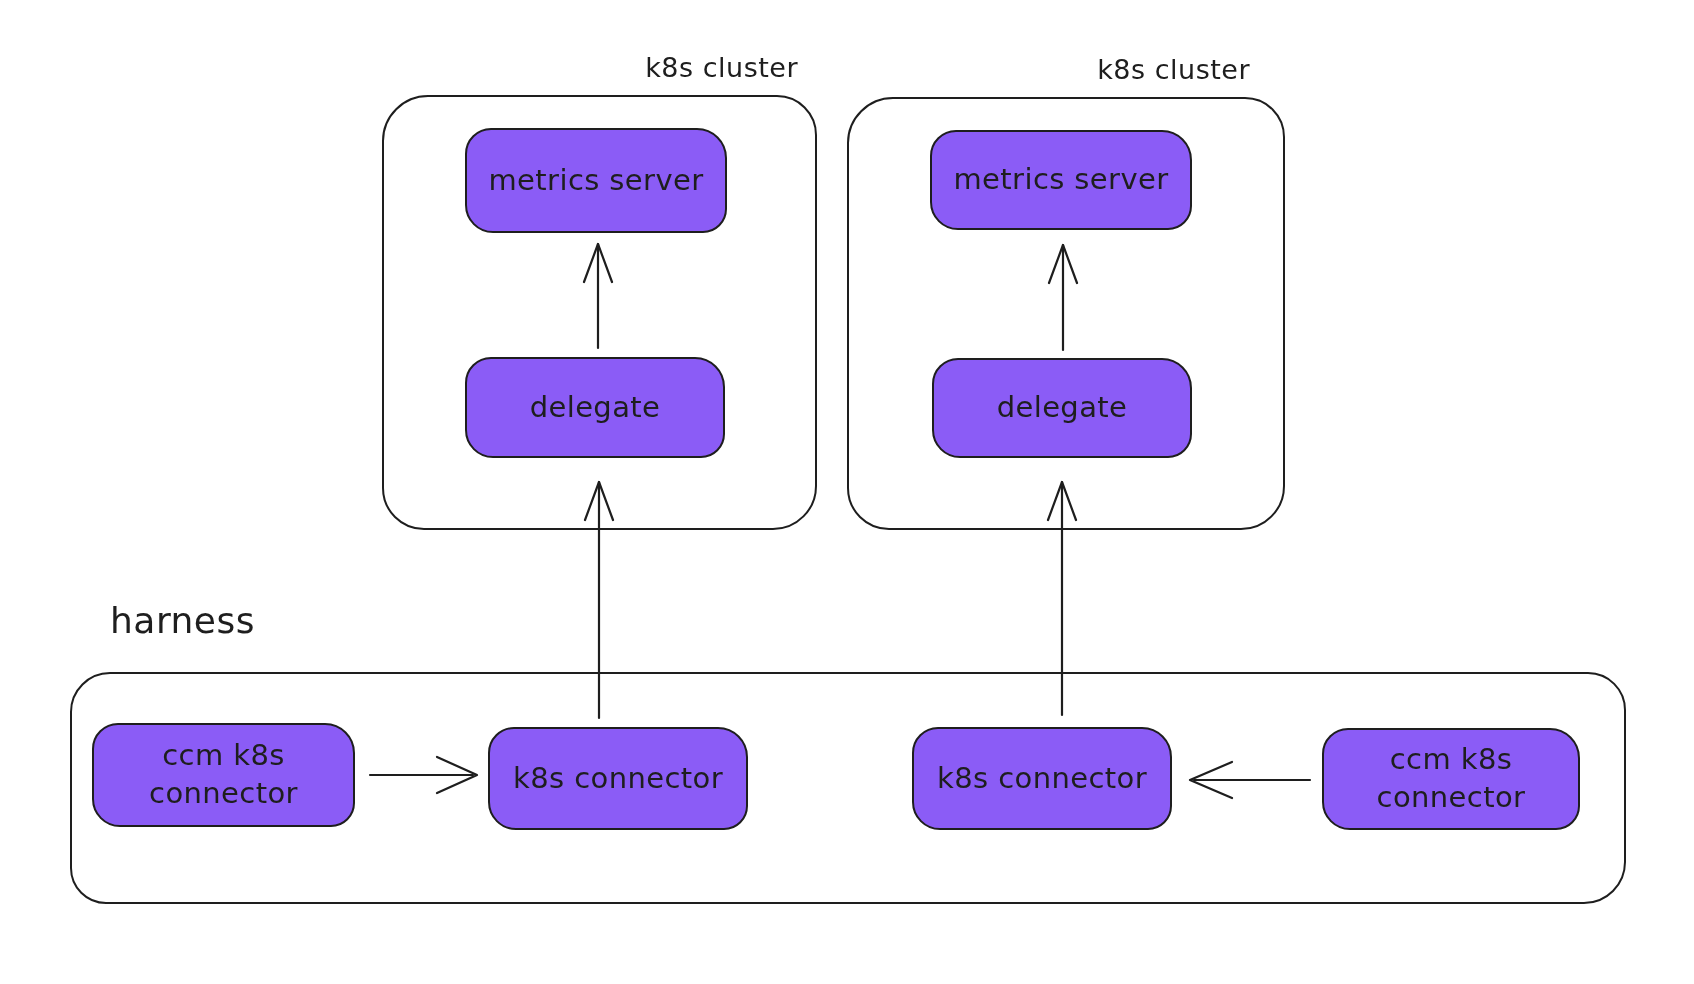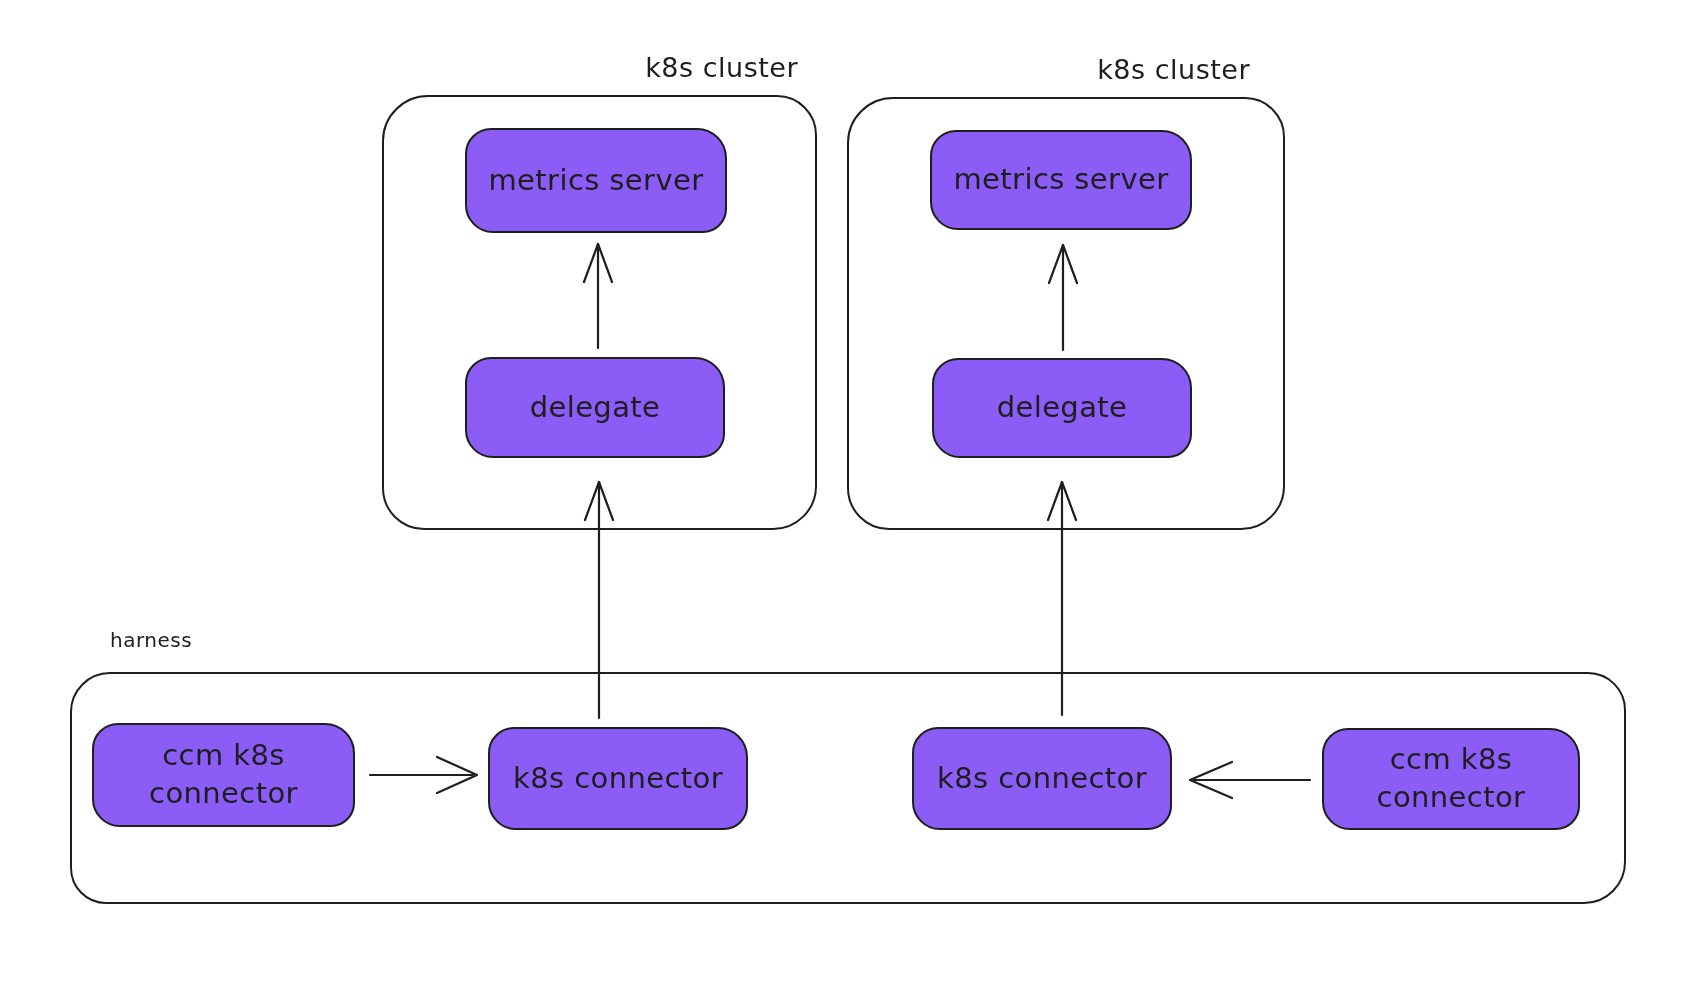--- a/index.html
+++ b/index.html
@@ -29,21 +29,21 @@
   #delegate-left{left:465px;top:357px;width:260px;height:101px;}
   #metrics-right{left:930px;top:130px;width:262px;height:100px;}
   #delegate-right{left:932px;top:358px;width:260px;height:100px;}
   #harness-box  {left:70px;top:672px;width:1556px;height:232px;border-radius:40px 38px 42px 36px;}
   #ccm-left     {left:92px;top:723px;width:263px;height:104px;padding:0 34px;}
   #k8s-left     {left:488px;top:727px;width:260px;height:103px;}
   #k8s-right    {left:912px;top:727px;width:260px;height:103px;}
   #ccm-right    {left:1322px;top:728px;width:258px;height:102px;padding:0 34px;}
   #cluster-label-left {left:600px;top:52px;width:198px;}
   #cluster-label-right{left:1052px;top:54px;width:198px;}
-  #harness-label{left:110px;top:628px;font-size:20px;}
+  #harness-label{left:110px;top:600px;font-size:36px;}
 </style>
 </head>
 <body>
 
 <div class="canvas">
 
   <svg class="arrows" viewBox="0 0 1694 984" fill="none" stroke="#1e1e1e" stroke-width="2.2" stroke-linecap="round" stroke-linejoin="round">
     <g>
       <path d="M598 348 L598 244"></path>
       <path d="M584 282 L598 244 L612 282"></path>

